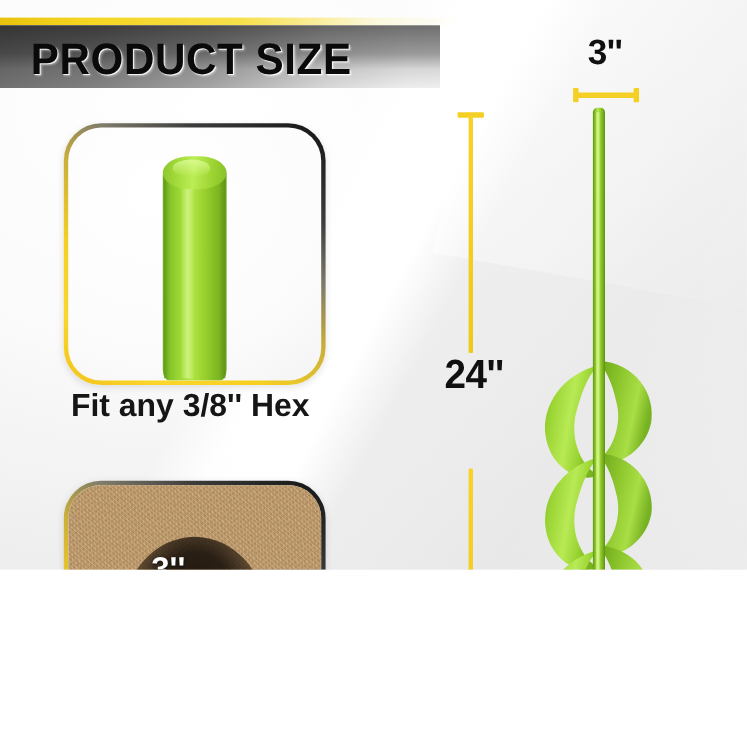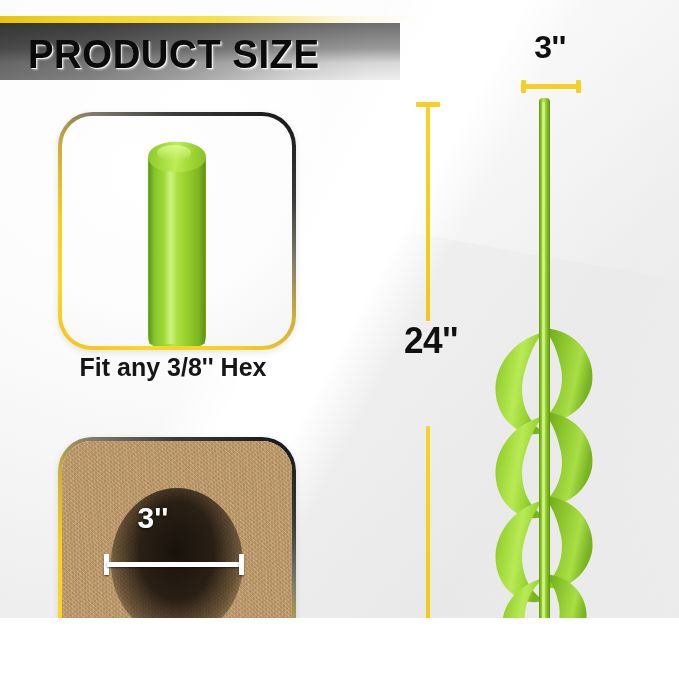--- a/index.html
+++ b/index.html
@@ -7,21 +7,21 @@
     padding: 0;
     background: #ffffff;
   }
   body {
     font-family: "Liberation Sans", sans-serif;
   }
 
   #page {
     position: relative;
     width: 679px;
-    height: 618px;
+    height: 518px;
     overflow: hidden;
     background: #f2f2f2;
   }
 
   
   .bg-base {
     position: absolute;
     inset: 0;
     background:
       radial-gradient(120% 100% at 30% 20%, #ffffff 0%, #fbfbfb 40%, #f0f0f0 75%, #e9e9e9 100%);
@@ -180,21 +180,21 @@
   }
 
   
   .caption {
     position: absolute;
     left: 20px;
     top: 352px;
     width: 306px;
     text-align: center;
     font-family: "Liberation Sans", sans-serif;
-    font-size: 25px;
+    font-size: 29px;
     font-weight: bold;
     line-height: 1.22;
     color: #161616;
   }
 
   
   #soil-panel { left: 58px; top: 437px; width: 230px; height: 230px; }
 
   .soil-img {
     position: absolute;

